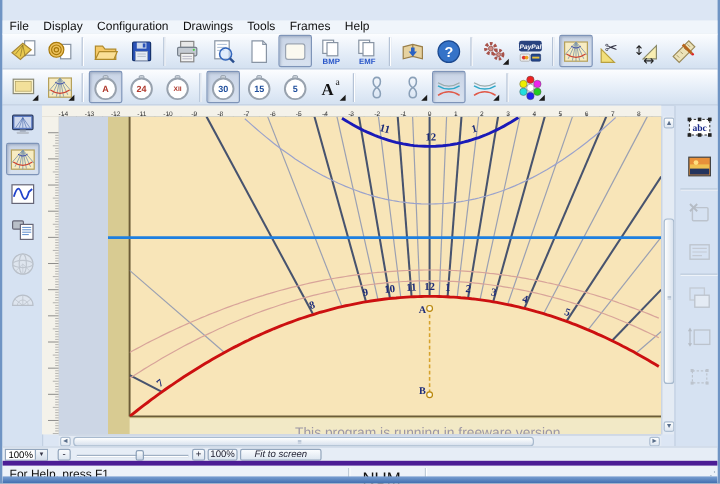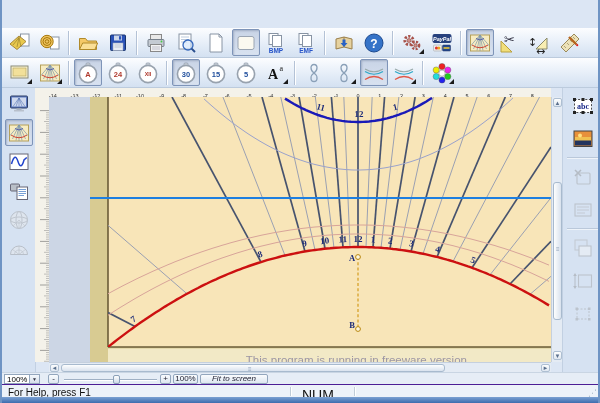--- a/index.html
+++ b/index.html
@@ -52,31 +52,40 @@
   .grip{position:absolute;color:#8fa2ba;font-size:6px;line-height:4px;}
   
   .zoombar{position:absolute;left:0;top:372px;width:100%;height:12px;background:#e6edf6;border-top:1px solid #c9d5e3;}
   .combo{position:absolute;left:2px;top:1px;width:36px;height:10px;background:#fff;border:1px solid #93a6bd;font-size:8px;line-height:9px;padding-left:2px;box-sizing:border-box;}
   .combo .drop{position:absolute;right:0;top:0;width:9px;height:8px;background:linear-gradient(#f4f8fc,#d6dfeb);border-left:1px solid #93a6bd;font-size:5px;line-height:8px;text-align:center;color:#334;}
   .zbtn{position:absolute;top:1px;height:10px;background:linear-gradient(#fafcfe,#dde6f0);border:1px solid #93a6bd;border-radius:2px;
         font-size:8px;line-height:8px;text-align:center;color:#223;box-sizing:border-box;}
   .slider-track{position:absolute;left:62px;top:6px;width:93px;height:1px;background:#9fb0c4;border-bottom:1px solid #fff;}
   .slider-thumb{position:absolute;left:111px;top:2px;width:7px;height:9px;background:linear-gradient(#fdfefe,#cdd9e8);border:1px solid #8ba0b8;border-radius:2px;box-sizing:border-box;}
   
-  .statusbar{position:absolute;left:0;top:384px;width:100%;height:13px;background:#edf2f9;border-top:1px solid #4c1d95;}
+  .statusbar{position:absolute;left:0;top:384px;width:100%;height:13px;background:#edf2f9;border-top:4px solid #4c1d95;}
   .status-text{position:absolute;left:6px;top:2px;font-size:10px;color:#111;}
   .spane{position:absolute;top:2px;height:9px;border-left:1px solid #c0ccd8;border-right:1px solid #fff;}
   .num{position:absolute;left:300px;top:2px;font-size:14px;color:#111;}
   .rgrip{position:absolute;right:2px;top:3px;color:#9fb0c2;font-size:9px;letter-spacing:-1px;}
   .bottom-edge{position:absolute;left:0;top:397px;width:100%;height:6px;background:linear-gradient(#7ba0d2,#3d6cae);}
 </style>
 </head>
 <body>
 
 <div class="win">
+  <div class="menubar" id="menubar">
+      <span class="menu-item">File</span>
+      <span class="menu-item">Display</span>
+      <span class="menu-item">Configuration</span>
+      <span class="menu-item">Drawings</span>
+      <span class="menu-item">Tools</span>
+      <span class="menu-item">Frames</span>
+      <span class="menu-item">Help</span>
+    </div>
   <div class="tb" id="tb1">
       <div class="tbtn">
         <svg width="22" height="22" viewBox="0 0 22 22">
           <rect x="11.5" y="2" width="8.5" height="12" fill="#fff" stroke="#8894a4"></rect>
    <polygon points="1,12 10,4 17,9.5 8,17.5" fill="#e9c94e" stroke="#a8883a"></polygon>
    <path d="M10,5.5 L4,13 M10,5.5 L8,15 M10,5.5 L12,15" stroke="#8a7428" stroke-width=".6"></path>
         </svg>
       </div>
       <div class="tbtn">
         <svg width="22" height="22" viewBox="0 0 22 22">

